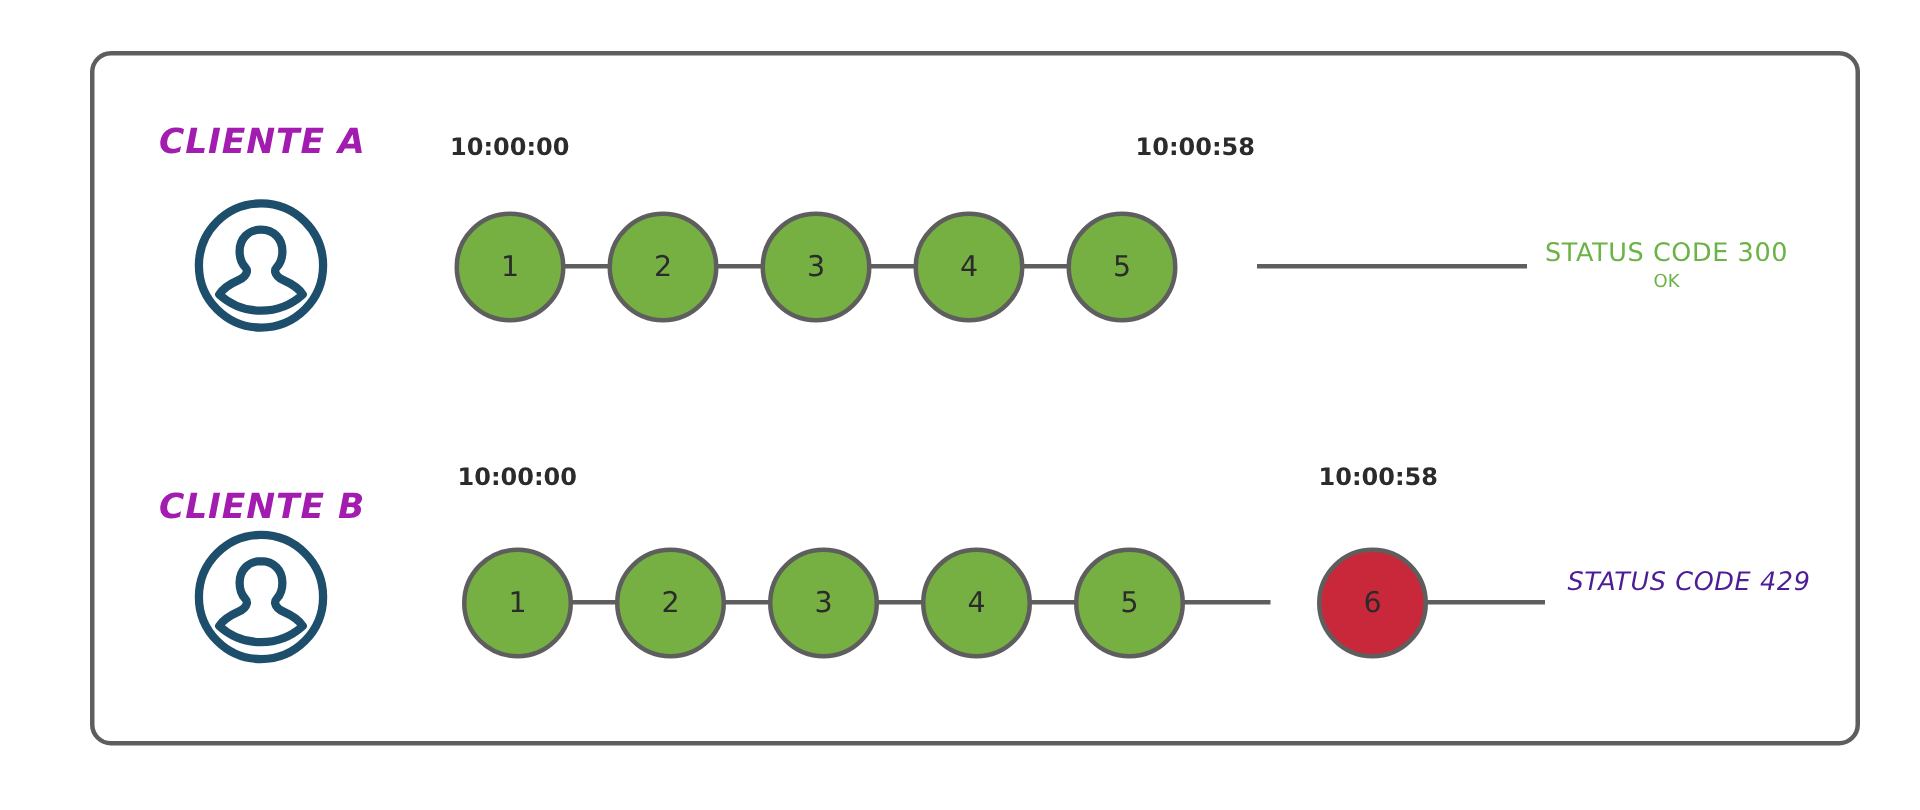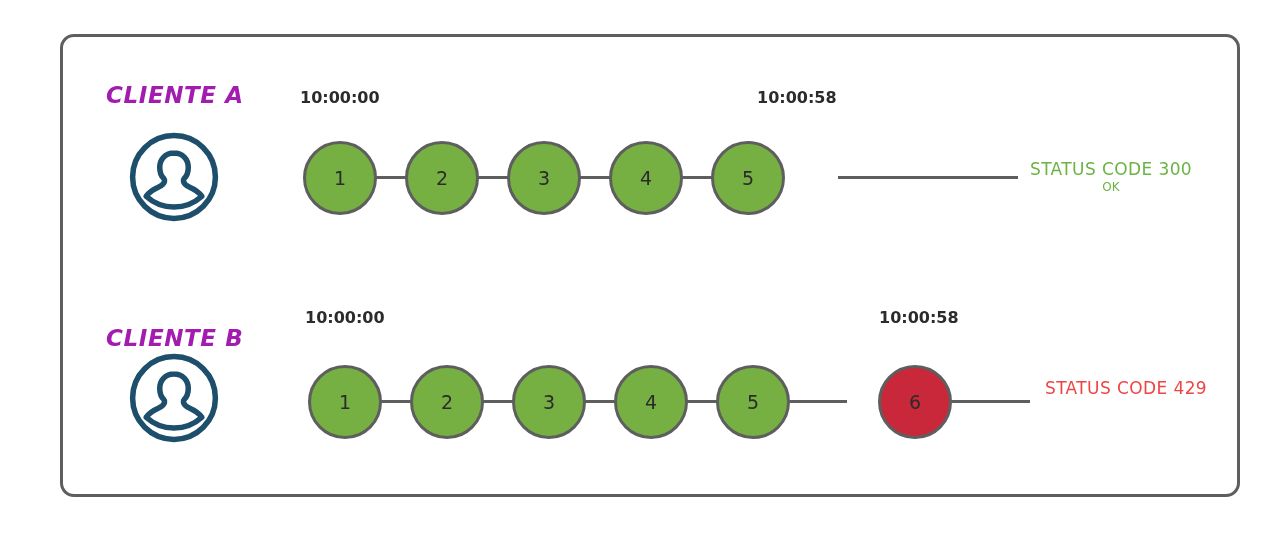--- a/index.html
+++ b/index.html
@@ -96,21 +96,21 @@
   .status .main {
     display: block;
     font-size: 17px;
     letter-spacing: 0.4px;
   }
   .status .sub {
     display: block;
     font-size: 12px;
   }
   .status.ok  .main, .status.ok  .sub { color: #6bb344; }
-  .status.err .main, .status.err .sub { color: #ef4444; }
+  .status.err .main, .status.err .sub { color: #4c1d95; font-style: italic; }
 </style>
 </head>
 <body>
 
 <div id="canvas">
 
   <div class="frame"></div>
 
   <div class="client-label" style="left:106px; top:82px;">CLIENTE A</div>
 

